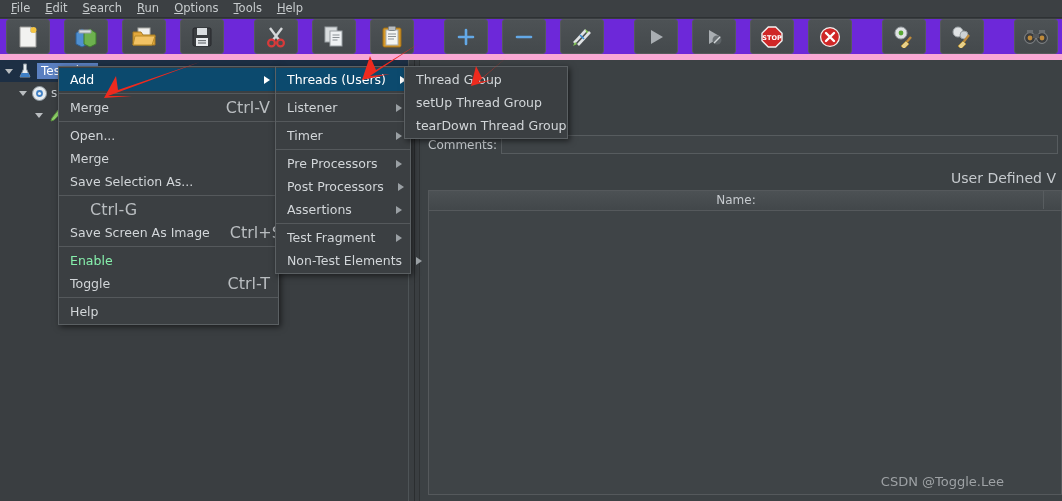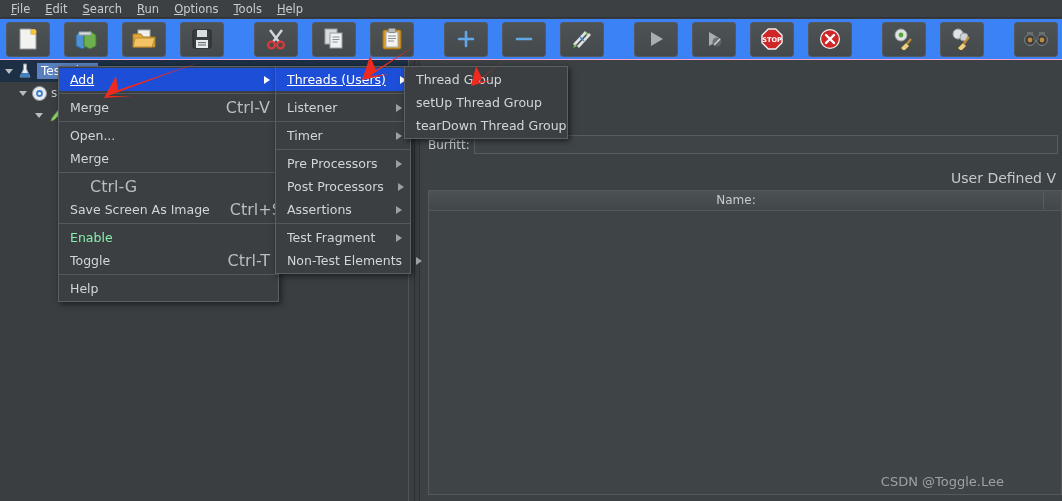--- a/index.html
+++ b/index.html
@@ -14,39 +14,39 @@
     width: 1062px; height: 501px;
     background: #393d40;
   }
 
   
   .menubar {
     position: absolute; top: 0; left: 0;
     width: 1062px; height: 18px;
     background: #3c4043;
     border-bottom: 1px solid #2e3234;
-    display: flex; align-items: center;
+    display: flex; align-items: flex-start;
     padding-left: 4px;
     box-sizing: border-box;
   }
   .menubar-item {
     font-size: 11.5px;
     color: #c8ccce;
     padding: 1px 8px 1px 7px;
     cursor: default;
     white-space: nowrap;
   }
   .menubar-item u { text-decoration: underline; }
 
   
   .toolbar {
     position: absolute; top: 19px; left: 0;
     width: 1062px; height: 41px;
-    background: #3b82f6;
-    border-bottom: 1px solid #f9a8d4;
+    background: #6d28d9;
+    border-bottom: 6px solid #f9a8d4;
     display: flex; align-items: center;
     padding-left: 6px;
     box-sizing: border-box;
     gap: 8px;
   }
   .tbtn {
     width: 42px; height: 33px;
     margin-right: 6px;
     background: linear-gradient(#4d5255, #44494c);
     border: 1px solid #55595c;
@@ -134,23 +134,22 @@
     position: relative;
     height: 23px;
     display: flex; align-items: center;
     font-size: 12.5px;
     color: #d2d6d9;
     padding: 0 8px 0 11px;
     white-space: nowrap;
     box-sizing: border-box;
   }
   .menu-item.hl {
-    background: #1d4ed8;
+    background: #0c4a6e;
     color: #ffffff;
-    text-decoration: underline;
   }
   .menu-item.dim { color: #86efac; }
   .menu-label { flex: 1 1 auto; }
   .menu-accel {
     font-size: 16px;
     color: #b9bdc0;
     margin-left: 20px;
     white-space: nowrap;
   }
   .menu-arrow {
@@ -537,21 +536,21 @@
         </svg>
       </span>
       <span class="tree-label"></span>
     </div>
   </div>
 
   <div class="splitter"></div>
 
   <div class="right-panel">
     <div class="field-row comments-row">
-      <span class="comments-label">Burfitt:</span>
+      <span class="comments-label">Comments:</span>
       <input class="comments-input" type="text" value="" style="">
     </div>
 
     <div class="udv-title">User Defined V</div>
 
     <div class="table">
       <div class="table-head">
         <div class="th name-col">Name:</div>
         <div class="th value-col"></div>
       </div>
@@ -569,20 +568,23 @@
       <span class="menu-label">Merge</span>
       <span class="menu-accel">Ctrl-V</span>
     </div>
     <div class="menu-sep"></div>
     <div class="menu-item">
       <span class="menu-label">Open...</span>
     </div>
     <div class="menu-item">
       <span class="menu-label">Merge</span>
     </div>
+    <div class="menu-item">
+      <span class="menu-label">Save Selection As...</span>
+    </div>
     <div class="menu-sep"></div>
     <div class="menu-item">
       <span class="menu-accel">Ctrl-G</span>
     </div>
     <div class="menu-item">
       <span class="menu-label">Save Screen As Image</span>
       <span class="menu-accel">Ctrl+Shift-G</span>
     </div>
     <div class="menu-sep"></div>
     <div class="menu-item dim">

